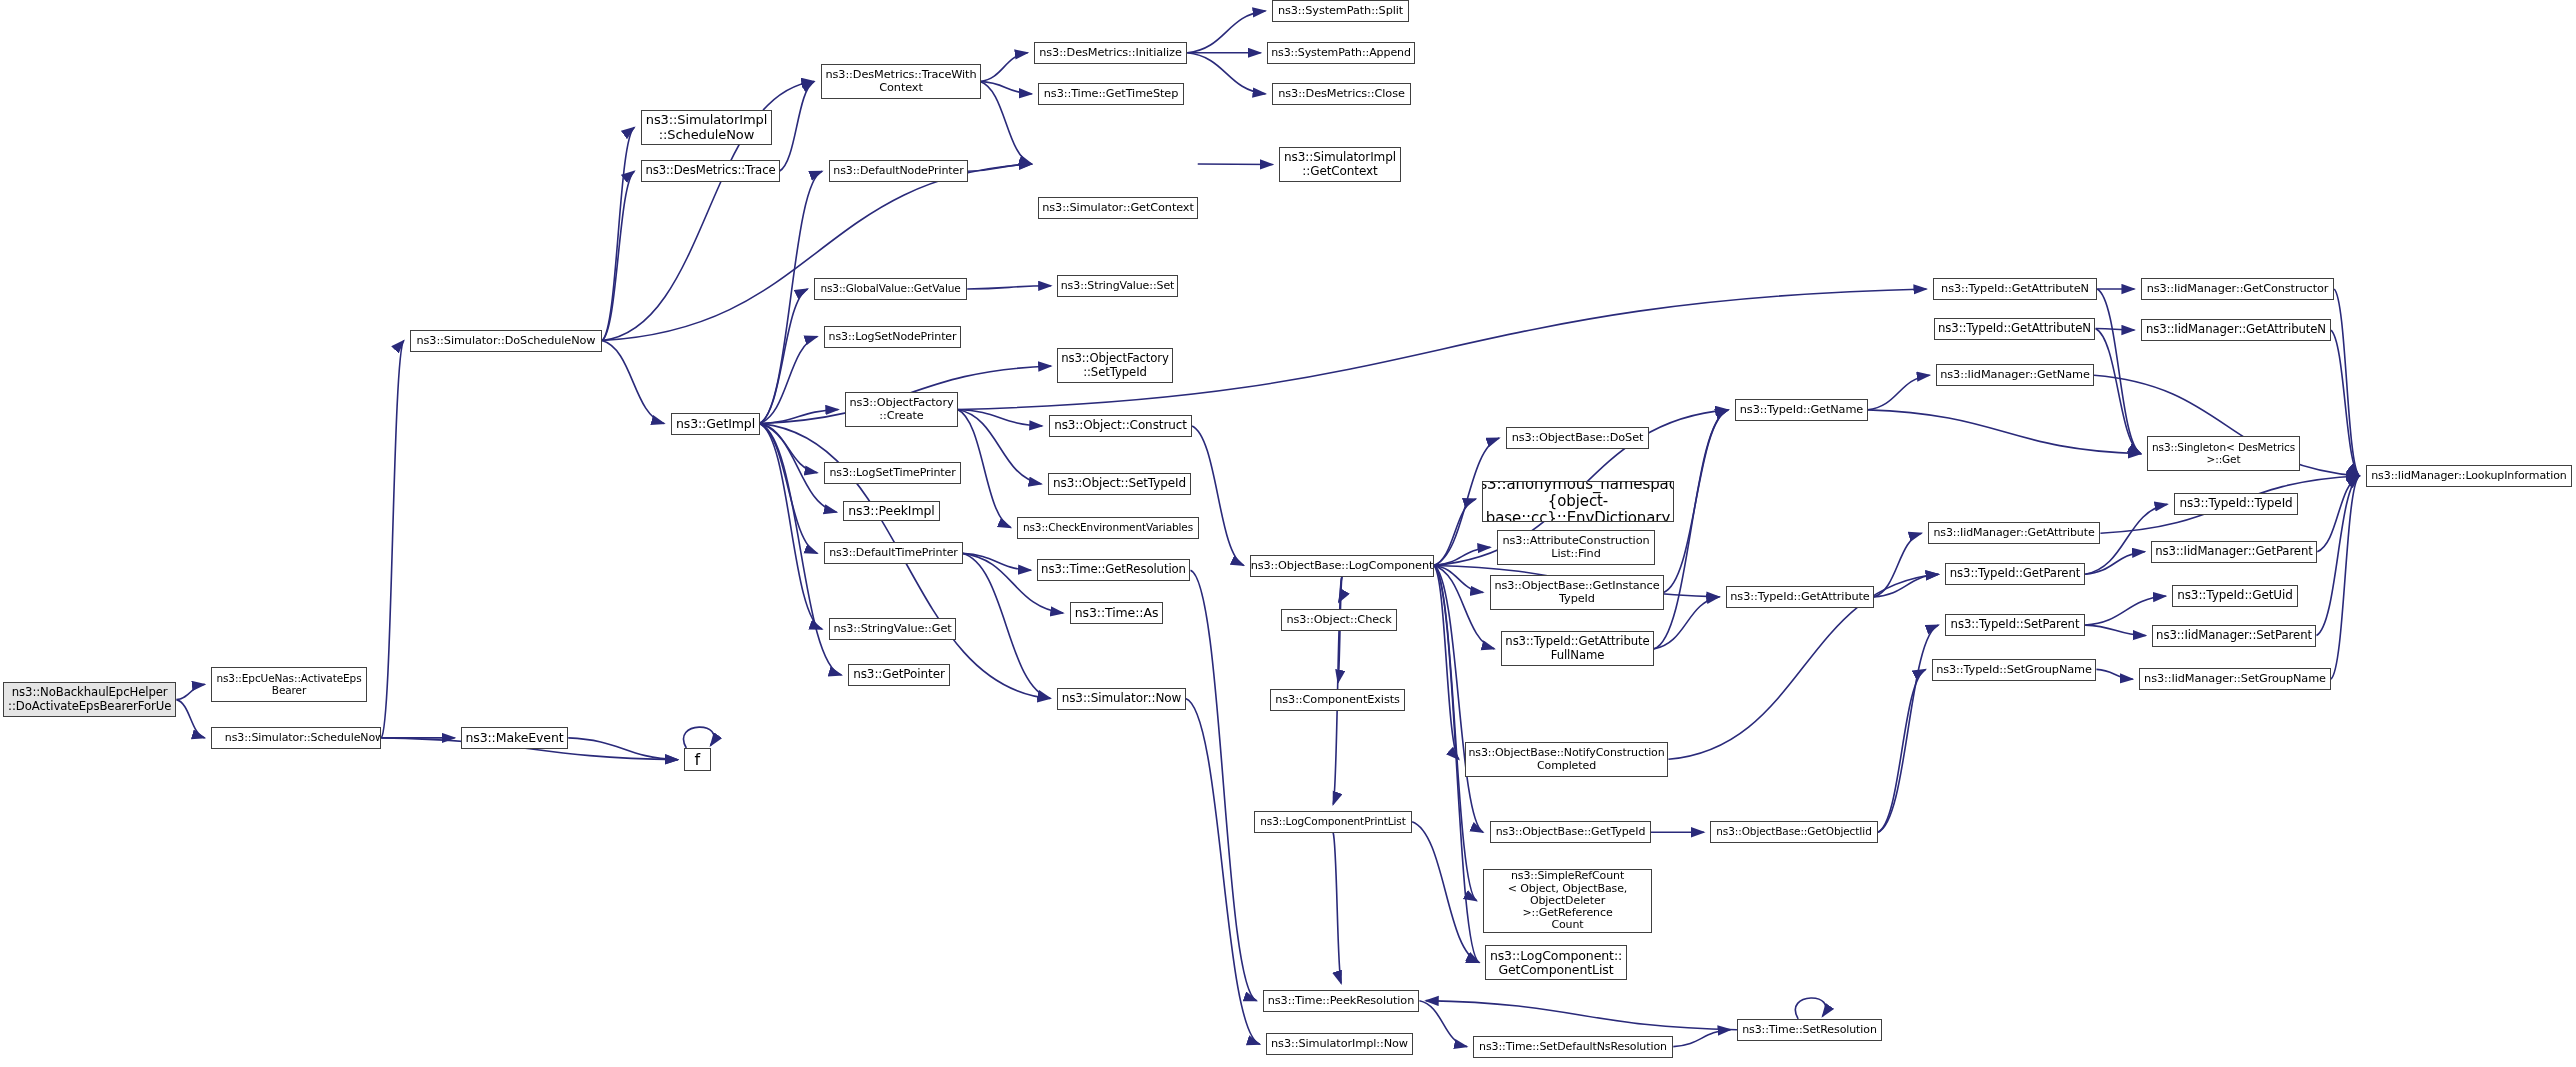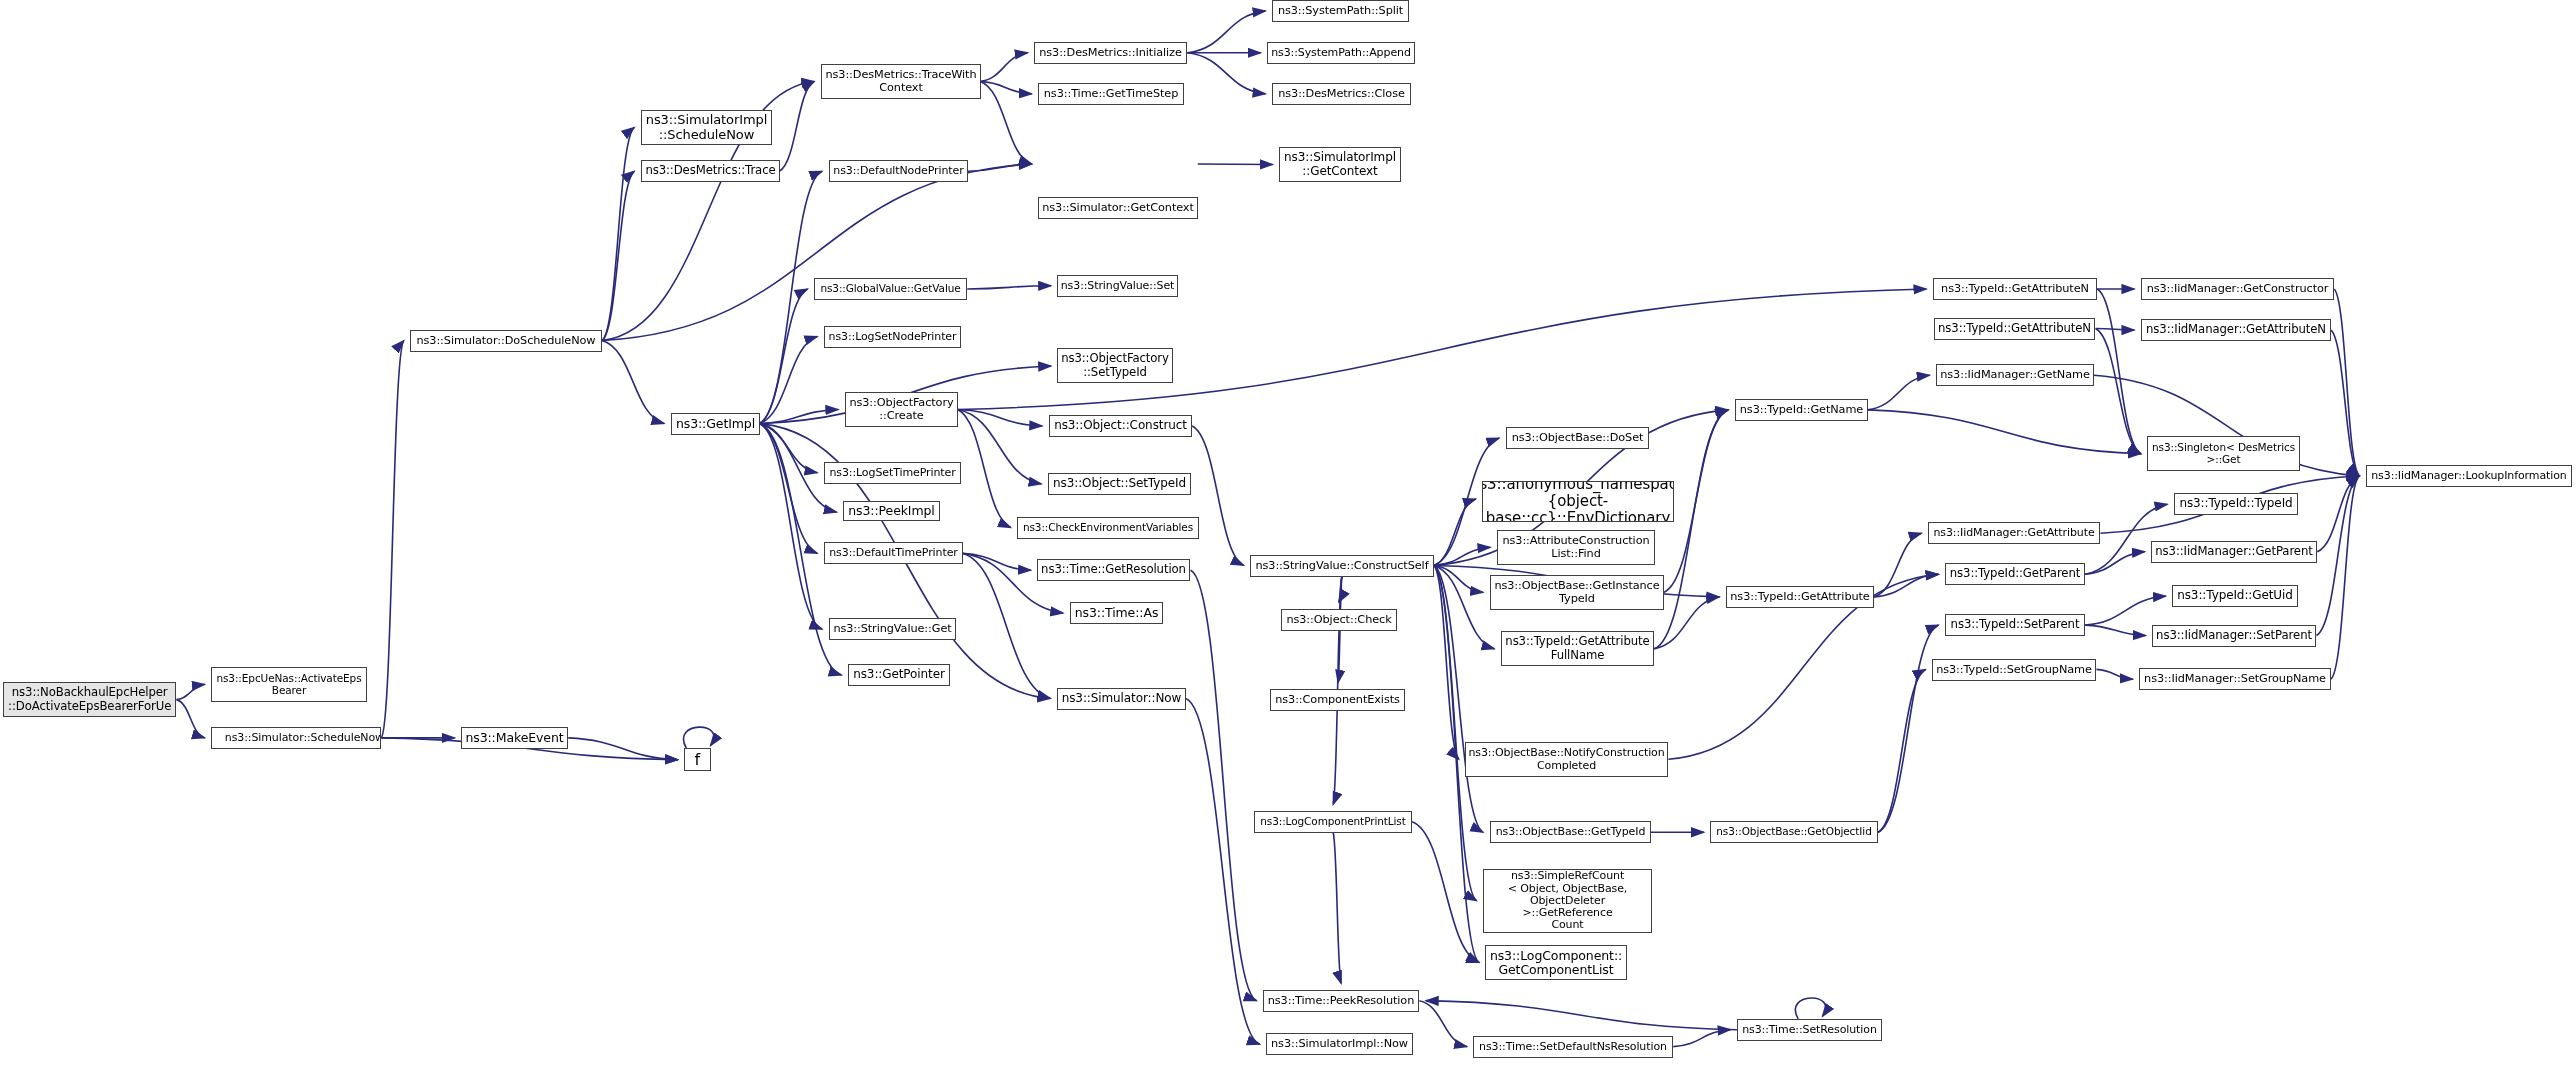--- a/index.html
+++ b/index.html
@@ -170,21 +170,21 @@
       <div class="node" style="left: 824px; top: 462px; width: 137px; height: 22px; font-size: 11px;"><span>ns3::LogSetTimePrinter</span></div>
       <div class="node" style="left: 1048px; top: 473px; width: 143px; height: 22px; font-size: 12px;"><span>ns3::Object::SetTypeId</span></div>
       <div class="node" style="left: 843px; top: 501px; width: 97px; height: 20px; font-size: 12.5px;"><span>ns3::PeekImpl</span></div>
       <div class="node" style="left: 1017px; top: 517px; width: 182px; height: 22px; font-size: 10.5px;"><span>ns3::CheckEnvironmentVariables</span></div>
       <div class="node" style="left: 824px; top: 542px; width: 139px; height: 22px; font-size: 11px;"><span>ns3::DefaultTimePrinter</span></div>
       <div class="node" style="left: 1037px; top: 559px; width: 153px; height: 22px; font-size: 11.7px;"><span>ns3::Time::GetResolution</span></div>
       <div class="node" style="left: 1070px; top: 602px; width: 93px; height: 22px; font-size: 12.5px;"><span>ns3::Time::As</span></div>
       <div class="node" style="left: 829px; top: 618px; width: 127px; height: 22px; font-size: 11.3px;"><span>ns3::StringValue::Get</span></div>
       <div class="node" style="left: 848px; top: 664px; width: 102px; height: 22px; font-size: 12px;"><span>ns3::GetPointer</span></div>
       <div class="node" style="left: 1057px; top: 688px; width: 129px; height: 22px; font-size: 12px;"><span>ns3::Simulator::Now</span></div>
-      <div class="node" style="left: 1250px; top: 555px; width: 184px; height: 22px; font-size: 11.3px;"><span>ns3::StringValue::ConstructSelf</span></div>
+      <div class="node" style="left: 1250px; top: 555px; width: 184px; height: 22px; font-size: 11.3px;"><span>ns3::ObjectBase::LogComponent</span></div>
       <div class="node" style="left: 1506px; top: 427px; width: 143px; height: 22px; font-size: 11.3px;"><span>ns3::ObjectBase::DoSet</span></div>
       <div class="node" style="left: 1482px; top: 481px; width: 192px; height: 41px; font-size: 15px;"><span>ns3::anonymous_namespace
 {object-base::cc}::EnvDictionary</span></div>
       <div class="node" style="left: 1497px; top: 530px; width: 158px; height: 35px; font-size: 11.3px;"><span>ns3::AttributeConstruction
 List::Find</span></div>
       <div class="node" style="left: 1490px; top: 575px; width: 174px; height: 35px; font-size: 11.3px;"><span>ns3::ObjectBase::GetInstance
 TypeId</span></div>
       <div class="node" style="left: 1501px; top: 631px; width: 153px; height: 35px; font-size: 11.7px;"><span>ns3::TypeId::GetAttribute
 FullName</span></div>
       <div class="node" style="left: 1281px; top: 609px; width: 116px; height: 22px; font-size: 11.3px;"><span>ns3::Object::Check</span></div>

